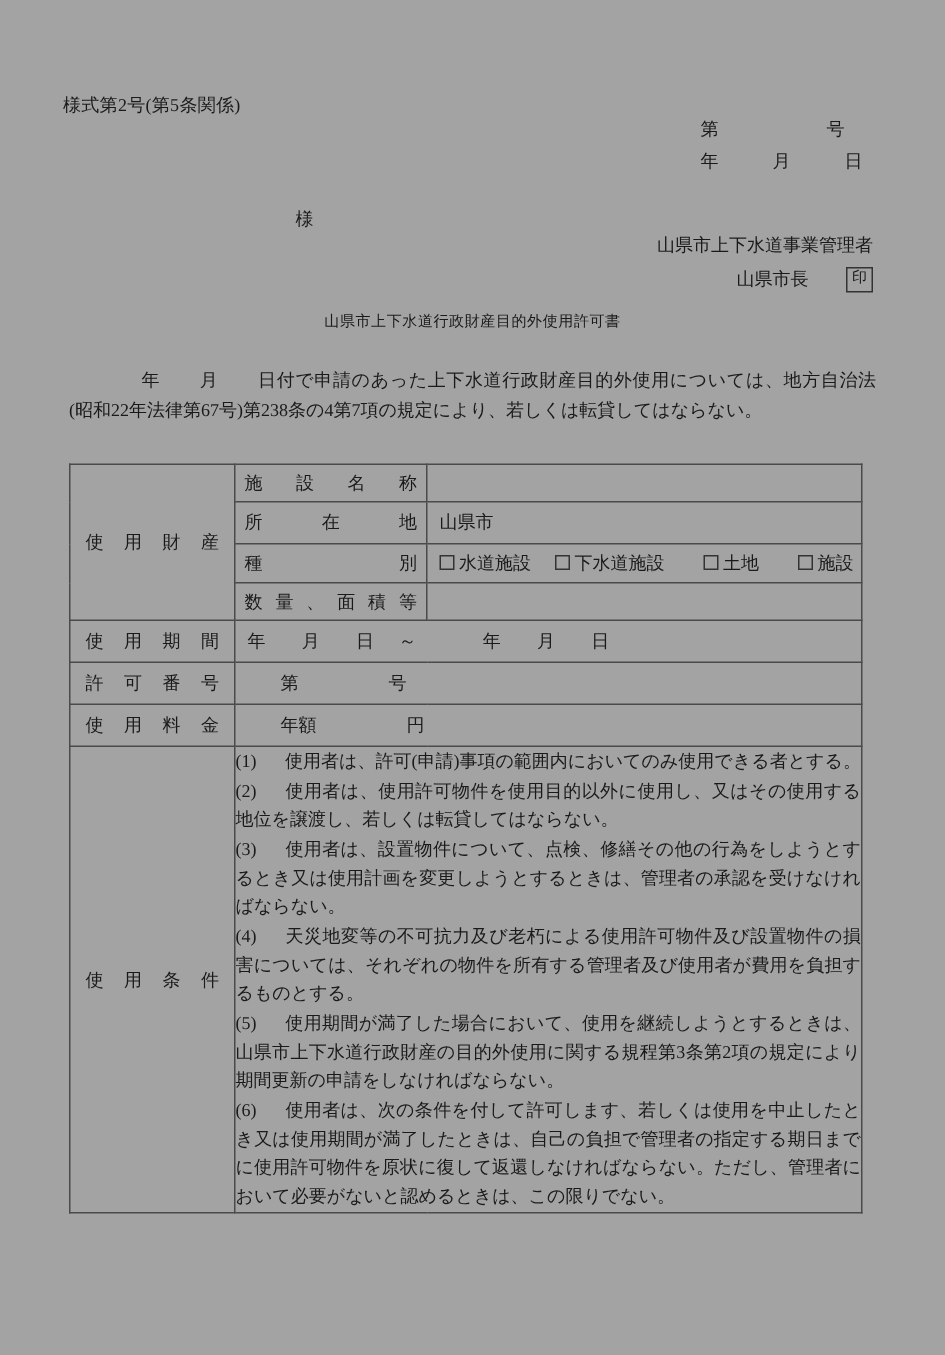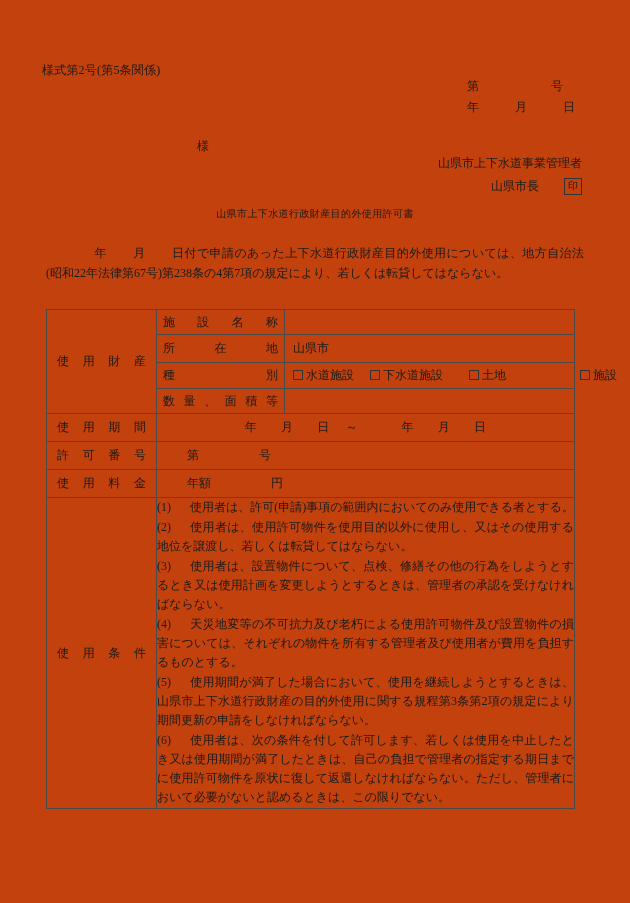--- a/index.html
+++ b/index.html
@@ -13,21 +13,21 @@
     position: relative;
     font-family: "Liberation Serif", "DejaVu Serif", serif;
     color: #1a1a1a;
     font-size: 11.5px;
     overflow: hidden;
   }
 
   .page {
     position: absolute;
     inset: 0;
-    background: #c2410c;
+    background: #a3a3a3;
     padding-left: 24px;
   }
 
   
   .form-no {
     position: absolute;
     left: 42px;
     top: 62px;
     font-size: 12px;
     letter-spacing: 0.2px;
@@ -145,34 +145,33 @@
 
   .row-h { height: 24px; }
 
   .checkbox-row {
     display: flex;
     align-items: center;
     padding: 4px 8px;
     white-space: nowrap;
   }
   .cb-item { margin-right: 16px; }
-  .cb-item:last-child { margin-right: 0; margin-left: 48px; }
+  .cb-item:last-child { margin-right: 0; }
   .cb-gap-lg { margin-right: 26px; }
   .cb-box {
     display: inline-block;
     width: 8px;
     height: 8px;
     border: 1px solid #333;
     margin-right: 3px;
     vertical-align: -1px;
   }
 
   .period-value {
     padding: 5px 8px;
-    text-align: center;
     letter-spacing: 0.2px;
   }
   .period-value .gap { display: inline-block; width: 24px; }
   .period-value .gap-sm { display: inline-block; width: 16px; }
   .period-value .gap-lg { display: inline-block; width: 44px; }
 
   .indent-value {
     padding: 5px 8px 5px 30px;
   }
   .indent-value .gap-big { display: inline-block; width: 60px; }

